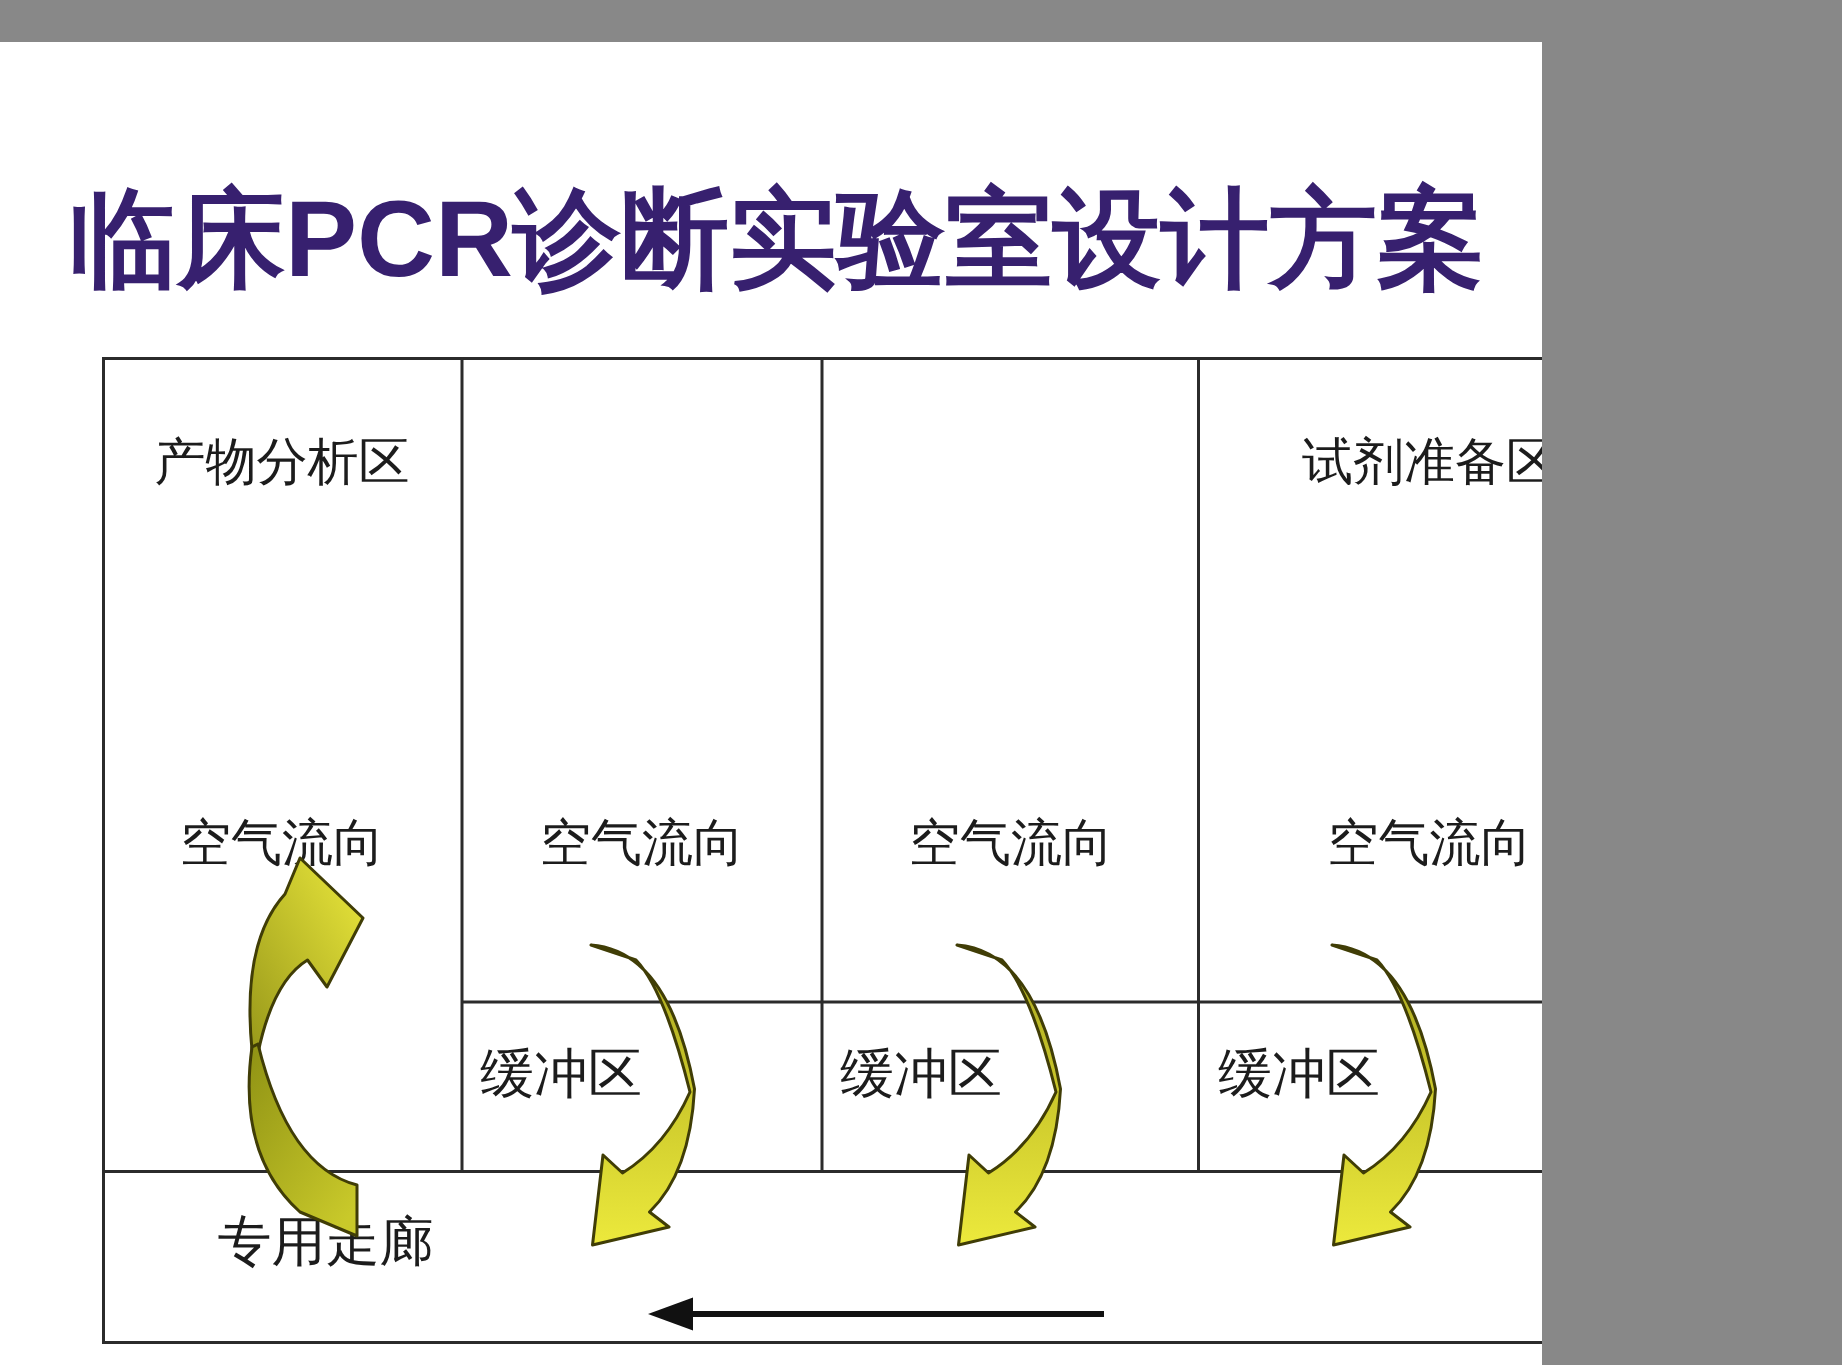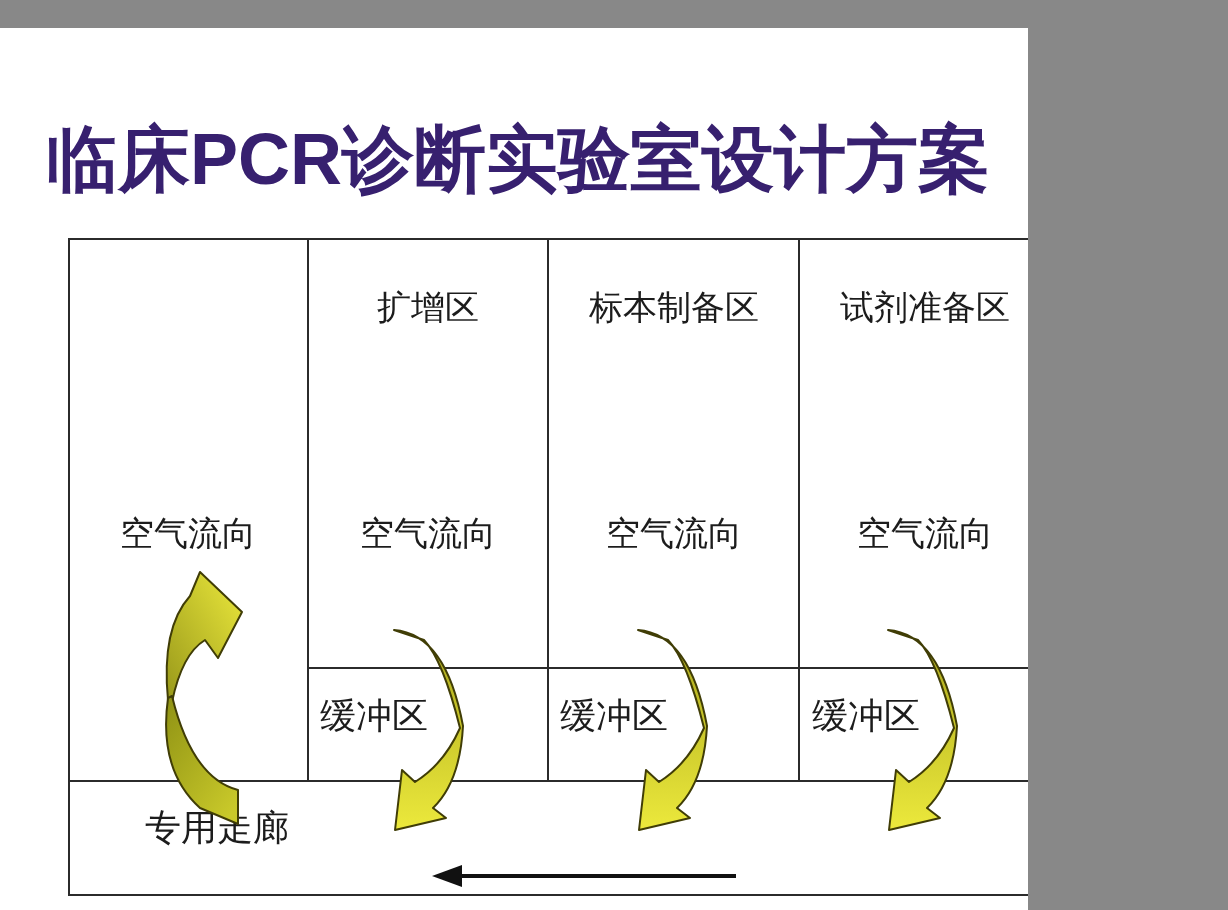--- a/index.html
+++ b/index.html
@@ -12,22 +12,22 @@
     position:absolute;left:46px;top:84px;margin:0;font-size:72px;font-weight:bold;
     letter-spacing:0px;white-space:nowrap;color:var(--title,#37206f);
   }
   .zone-label{
     position:absolute;display:flex;align-items:center;justify-content:center;
     font-size:34px;white-space:nowrap;height:44px;
   }
   .plain-label{position:absolute;font-size:36px;white-space:nowrap;}
   
   .c1{left:68px;width:240px;} .c2{left:308px;width:240px;}
-  .c3{left:548px;width:252px;} .c4{left:800px;width:250px;}
-  .row-name{top:258px;} .row-air{top:484px;}
+  .c3{left:548px;width:252px;} .c4{left:800px;width:250px;padding-left:28px;}
+  .row-name{top:258px;} .row-air{top:512px;}
   
   .deco-line{position:absolute;left:1103px;top:22px;width:3px;height:220px;background:#1a1a1a;}
   #dots{position:absolute;left:1129px;top:24px;width:104px;height:216px;}
   .dot{position:absolute;width:21px;height:21px;border-radius:50%;}
   
   .arrow-svg{position:absolute;}
   
   .logo-text{
     position:absolute;left:1026px;top:830px;font-size:62px;font-weight:bold;
     letter-spacing:-2px;color:var(--logo_green,#0ba13c);white-space:nowrap;
@@ -86,22 +86,21 @@
   <div class="hline" style="left:68px;top:210px;width:982px;height:2px;"></div>
   <div class="vline" style="left:68px;top:210px;width:2px;height:658px;"></div>
   <div class="vline" style="left:1048px;top:210px;width:2px;height:573px;"></div>
   <div class="hline" style="left:68px;top:752px;width:982px;height:2px;"></div>
   <div class="hline" style="left:308px;top:639px;width:742px;height:2px;"></div>
   <div class="hline" style="left:68px;top:866px;width:982px;height:2px;"></div>
   <div class="vline" style="left:307px;top:210px;width:2px;height:544px;"></div>
   <div class="vline" style="left:547px;top:210px;width:2px;height:544px;"></div>
   <div class="vline" style="left:798px;top:210px;width:2px;height:544px;"></div>
 
-  <div class="zone-label row-name c2">扩增区</div>
-  <div class="zone-label row-name c3">标本制备区</div>
+  <div class="zone-label row-name c1">产物分析区</div>
   <div class="zone-label row-name c4">试剂准备区</div>
 
   <div class="zone-label row-air c1">空气流向</div>
   <div class="zone-label row-air c2">空气流向</div>
   <div class="zone-label row-air c3">空气流向</div>
   <div class="zone-label row-air c4">空气流向</div>
 
   <div class="plain-label" style="left:320px;top:664px;">缓冲区</div>
   <div class="plain-label" style="left:560px;top:664px;">缓冲区</div>
   <div class="plain-label" style="left:812px;top:664px;">缓冲区</div>

